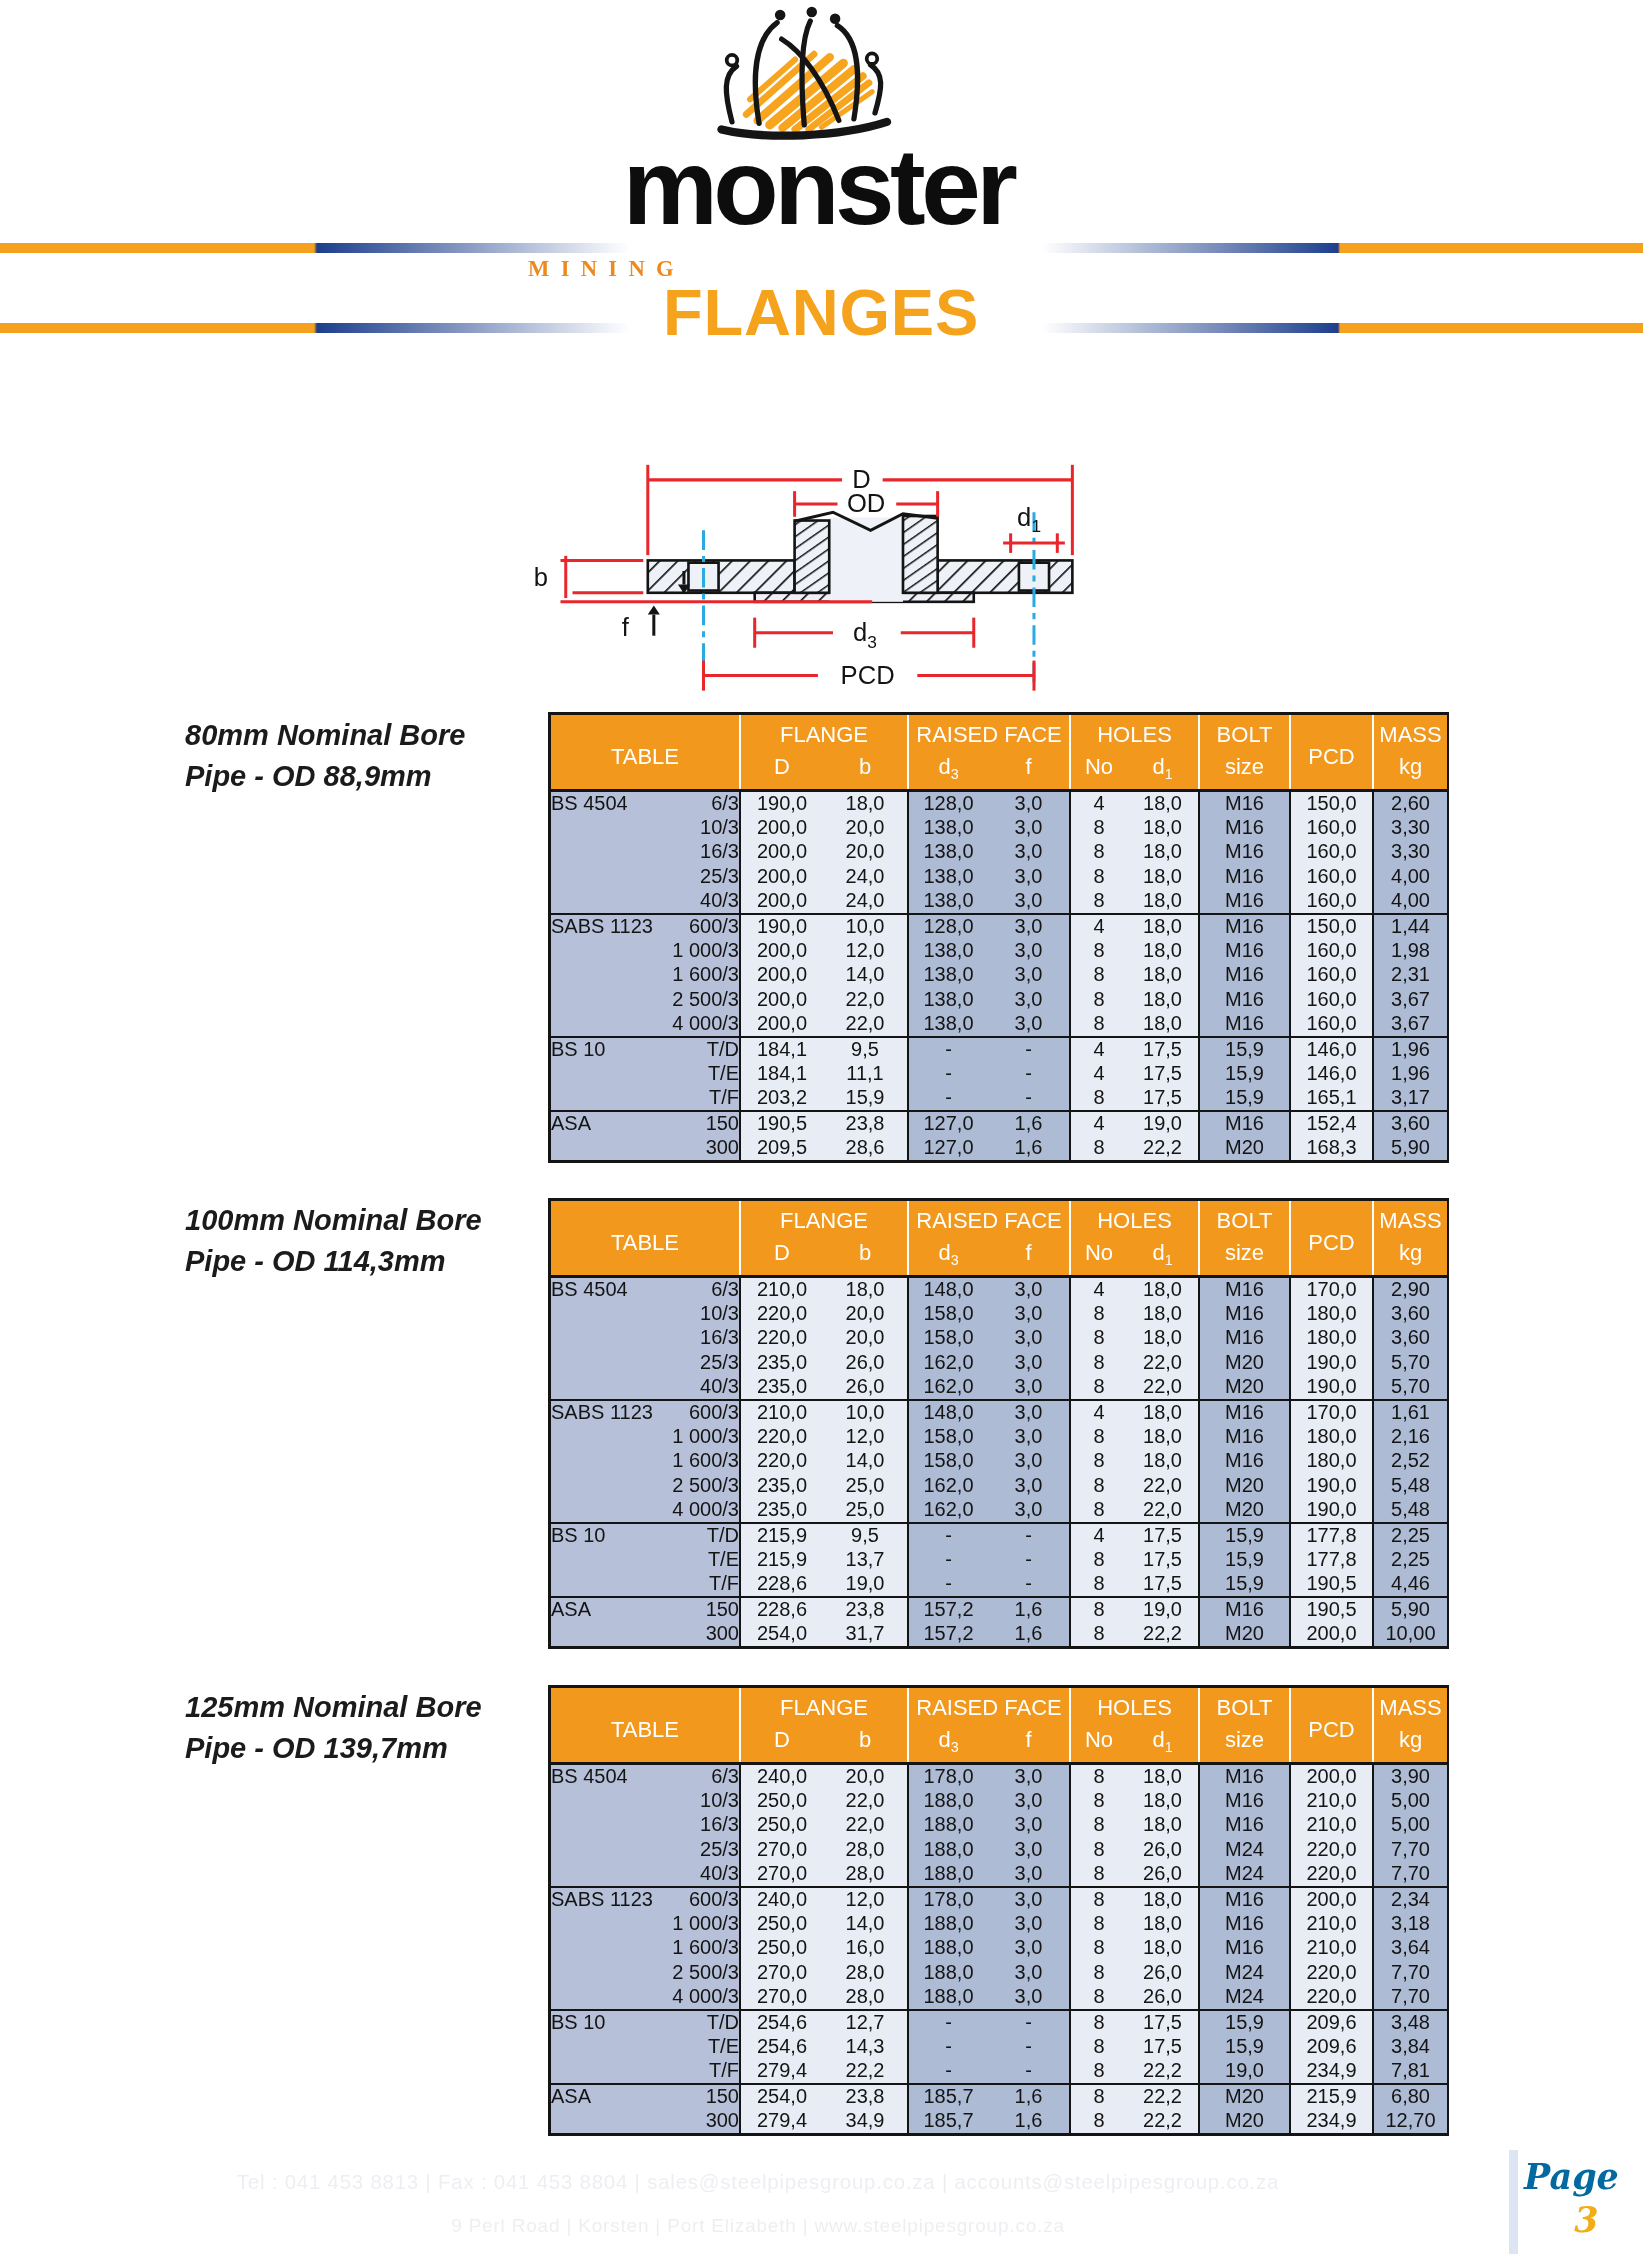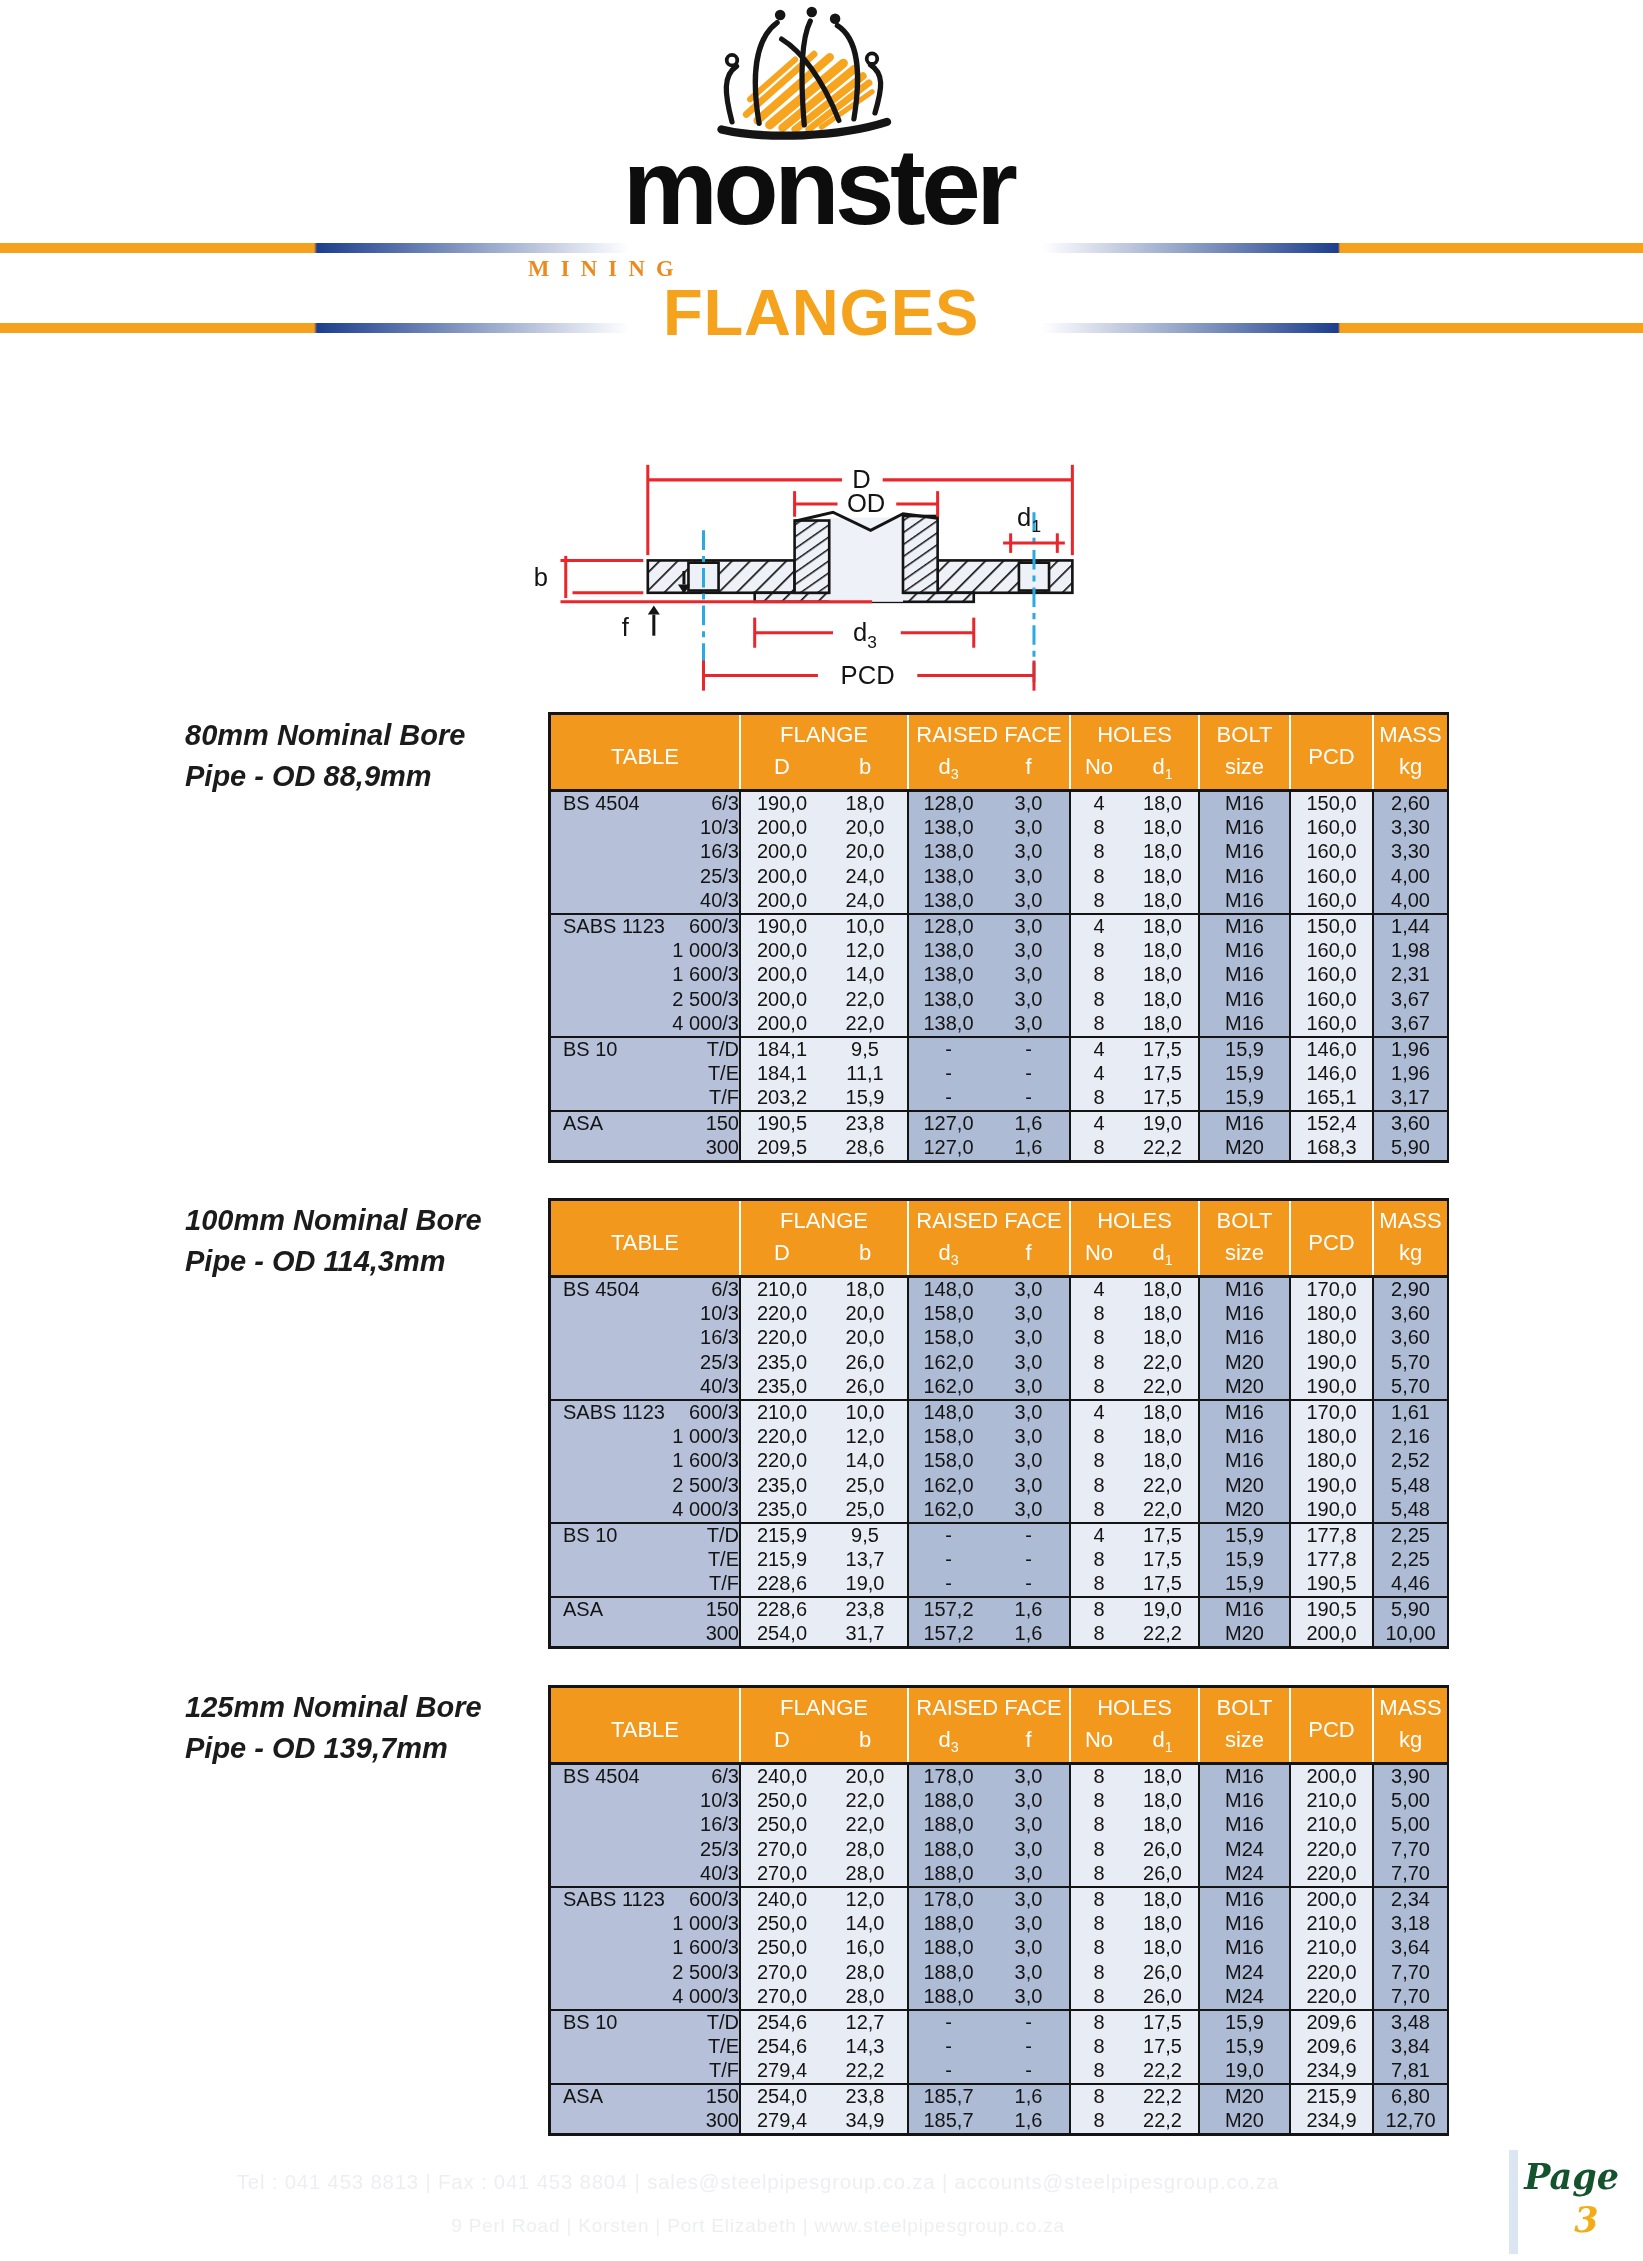--- a/index.html
+++ b/index.html
@@ -42,35 +42,35 @@
   thead tr.r1 th{height:39px;vertical-align:middle;}
   thead tr.r2 th{height:35px;vertical-align:top;}
   thead th.span2{vertical-align:top;padding-top:9px;}
   thead th.gs{border-left:2.3px solid #ffffff;}
   tbody td{height:24.5px;font-size:20px;text-align:center;vertical-align:middle;
            white-space:nowrap;color:#141414;padding-right:10.6px;}
   tbody td.gs{border-left:2.3px solid #141414;}
   tbody tr:first-child td{border-top:3px solid #141414;}
   tbody tr.group-start td{border-top:2.3px solid #141414;}
   td.c-table{background:#B6C1D9;padding:0 12px 0 10.6px;}
-  td.c-table .std{float:left;padding-left:12px;}
+  td.c-table .std{float:left;}
   td.c-table .cls{float:right;}
   .g-l{background:#E8ECF4;}
   .g-m{background:#AEBBD4;}
   sub{font-size:65%;}
 
   
   .ghost{position:absolute;left:53px;width:1410px;text-align:center;
          color:rgba(140,150,170,0.16);letter-spacing:0.8px;}
   #ghost1{top:2171px;font-size:20.4px;}
   #ghost2{top:2215px;font-size:19px;}
   .pg-divider{position:absolute;left:1509px;top:2150px;width:9px;height:104px;background:#dce6f2;}
-  .pg-label{position:absolute;left:1524px;top:2156px;width:95px;text-align:right;
+  .pg-label{position:absolute;left:1524px;top:2156px;width:95px;text-align:center;
             font-family:"DejaVu Serif", serif;font-style:italic;font-weight:bold;
-            font-size:35px;color:#14532d;}
+            font-size:35px;color:#0369a1;}
   .pg-num{position:absolute;left:1560px;top:2199px;width:53px;text-align:center;
           font-family:"DejaVu Serif", serif;font-style:italic;font-weight:bold;
           font-size:35px;color:#F2AC16;}
 </style>
 </head>
 <body>
 
 <div id="page">
 
   <svg style="position:absolute;left:682px;top:3px;" width="249" height="143" viewBox="0 0 330 190">

